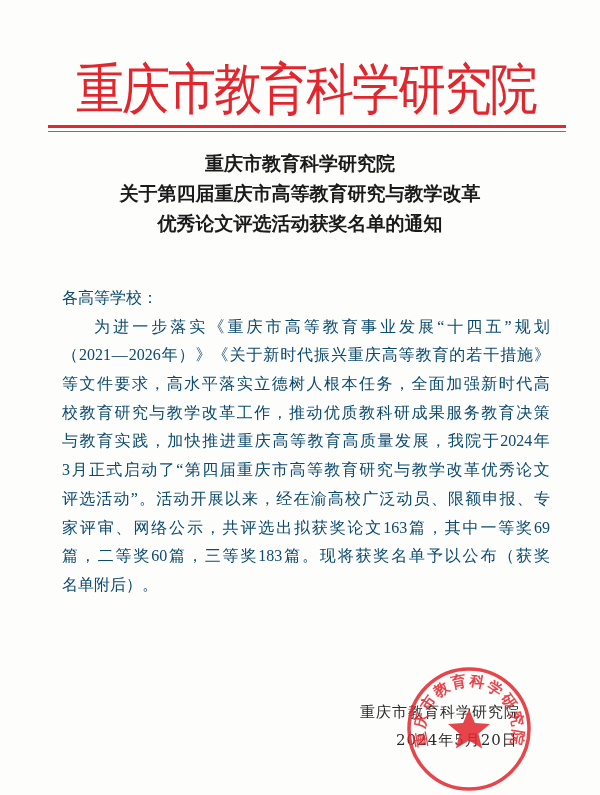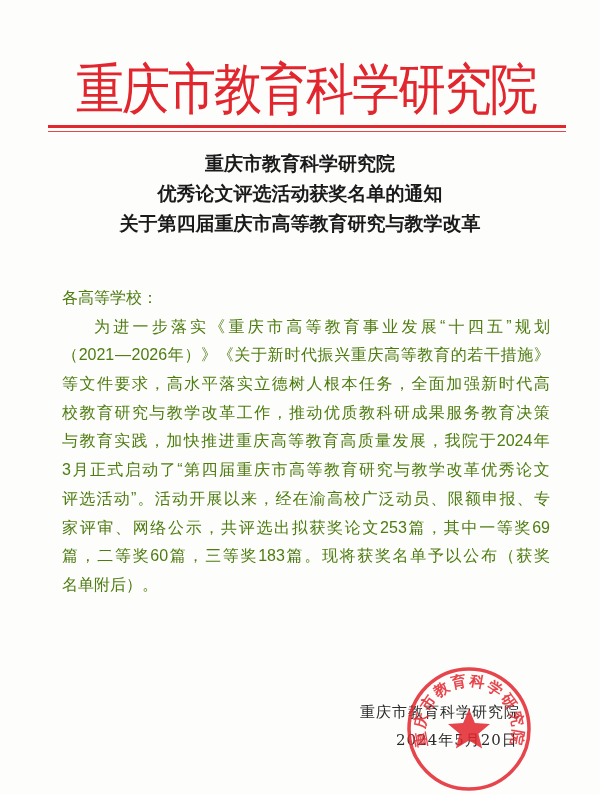--- a/index.html
+++ b/index.html
@@ -57,24 +57,24 @@
       color: #1a1a1a;
     }
     .notice-heading div {
       white-space: nowrap;
     }
     .body-text {
       position: absolute;
       left: 62px;
       width: 488px;
       top: 284px;
-      font-family: Liberation Sans, sans-serif;
+      font-family: Liberation Serif, serif;
       font-size: 16px;
       line-height: 28.7px;
-      color: #4d7c0f;
+      color: #0c4a6e;
     }
     .body-line {
       white-space: nowrap;
       height: 28.7px;
       display: flex;
       justify-content: space-between;
     }
     .body-line.indent {
       padding-left: 32px;
     }
@@ -110,22 +110,22 @@
   </style>
 </head>
 <body>
 
 <div class="letterhead-title">重庆市教育科学研究院</div>
 <div class="rule-thick"></div>
 <div class="rule-thin"></div>
 
 <div class="notice-heading">
   <div>重庆市教育科学研究院</div>
+  <div>关于第四届重庆市高等教育研究与教学改革</div>
   <div>优秀论文评选活动获奖名单的通知</div>
-  <div>关于第四届重庆市高等教育研究与教学改革</div>
 </div>
 
 <div class="body-text">
   <div class="body-line left">各高等学校：</div>
   <div class="body-line indent">
       <span>为</span>
       <span>进</span>
       <span>一</span>
       <span>步</span>
       <span>落</span>
@@ -342,21 +342,21 @@
       <span>，</span>
       <span>共</span>
       <span>评</span>
       <span>选</span>
       <span>出</span>
       <span>拟</span>
       <span>获</span>
       <span>奖</span>
       <span>论</span>
       <span>文</span>
-      <span>253</span>
+      <span>163</span>
       <span>篇</span>
       <span>，</span>
       <span>其</span>
       <span>中</span>
       <span>一</span>
       <span>等</span>
       <span>奖</span>
       <span>69</span>
     </div>
   <div class="body-line">

